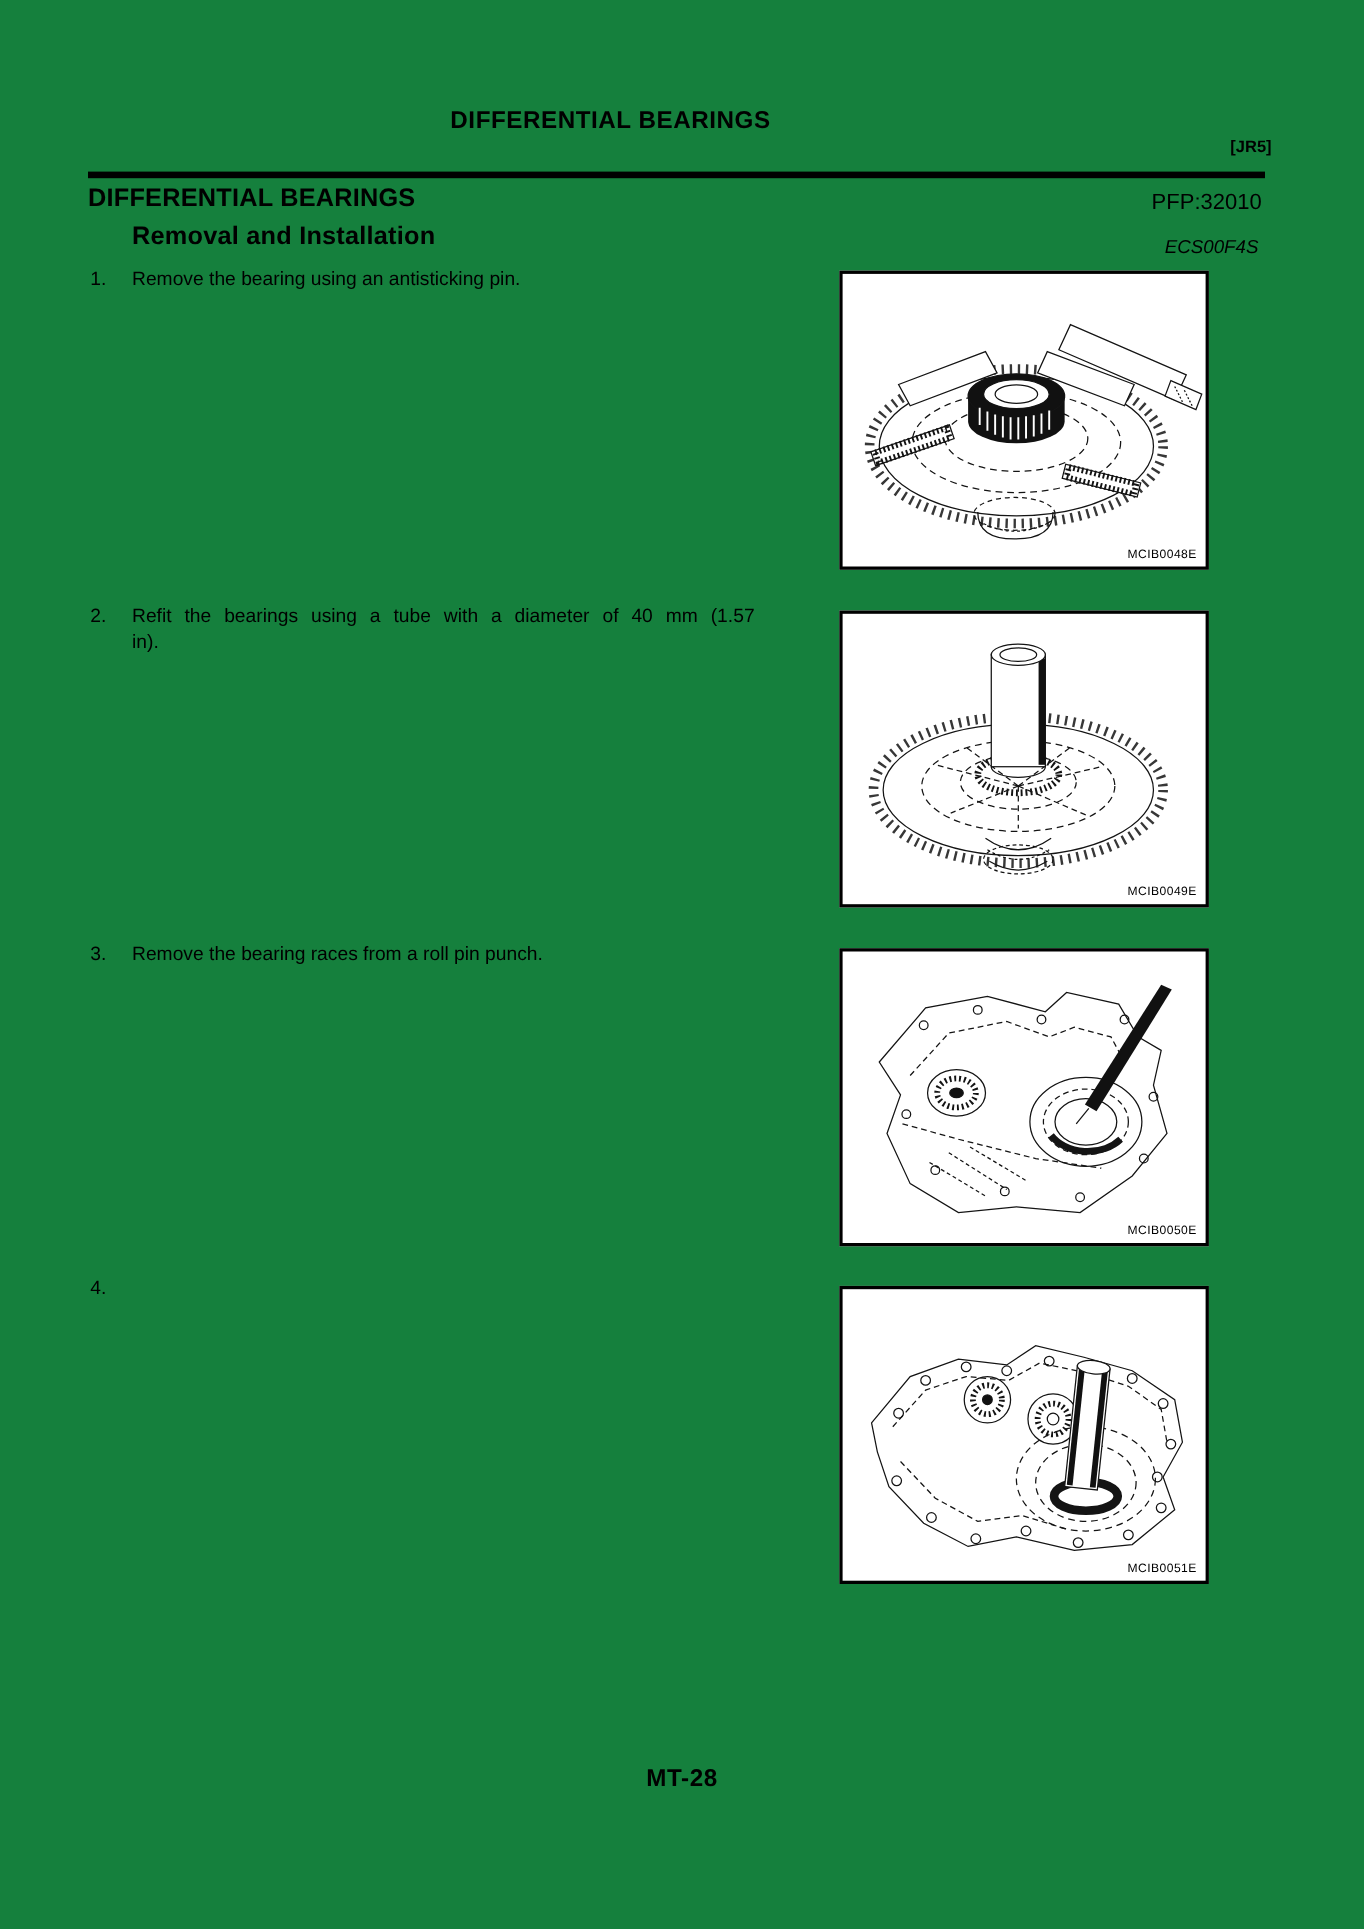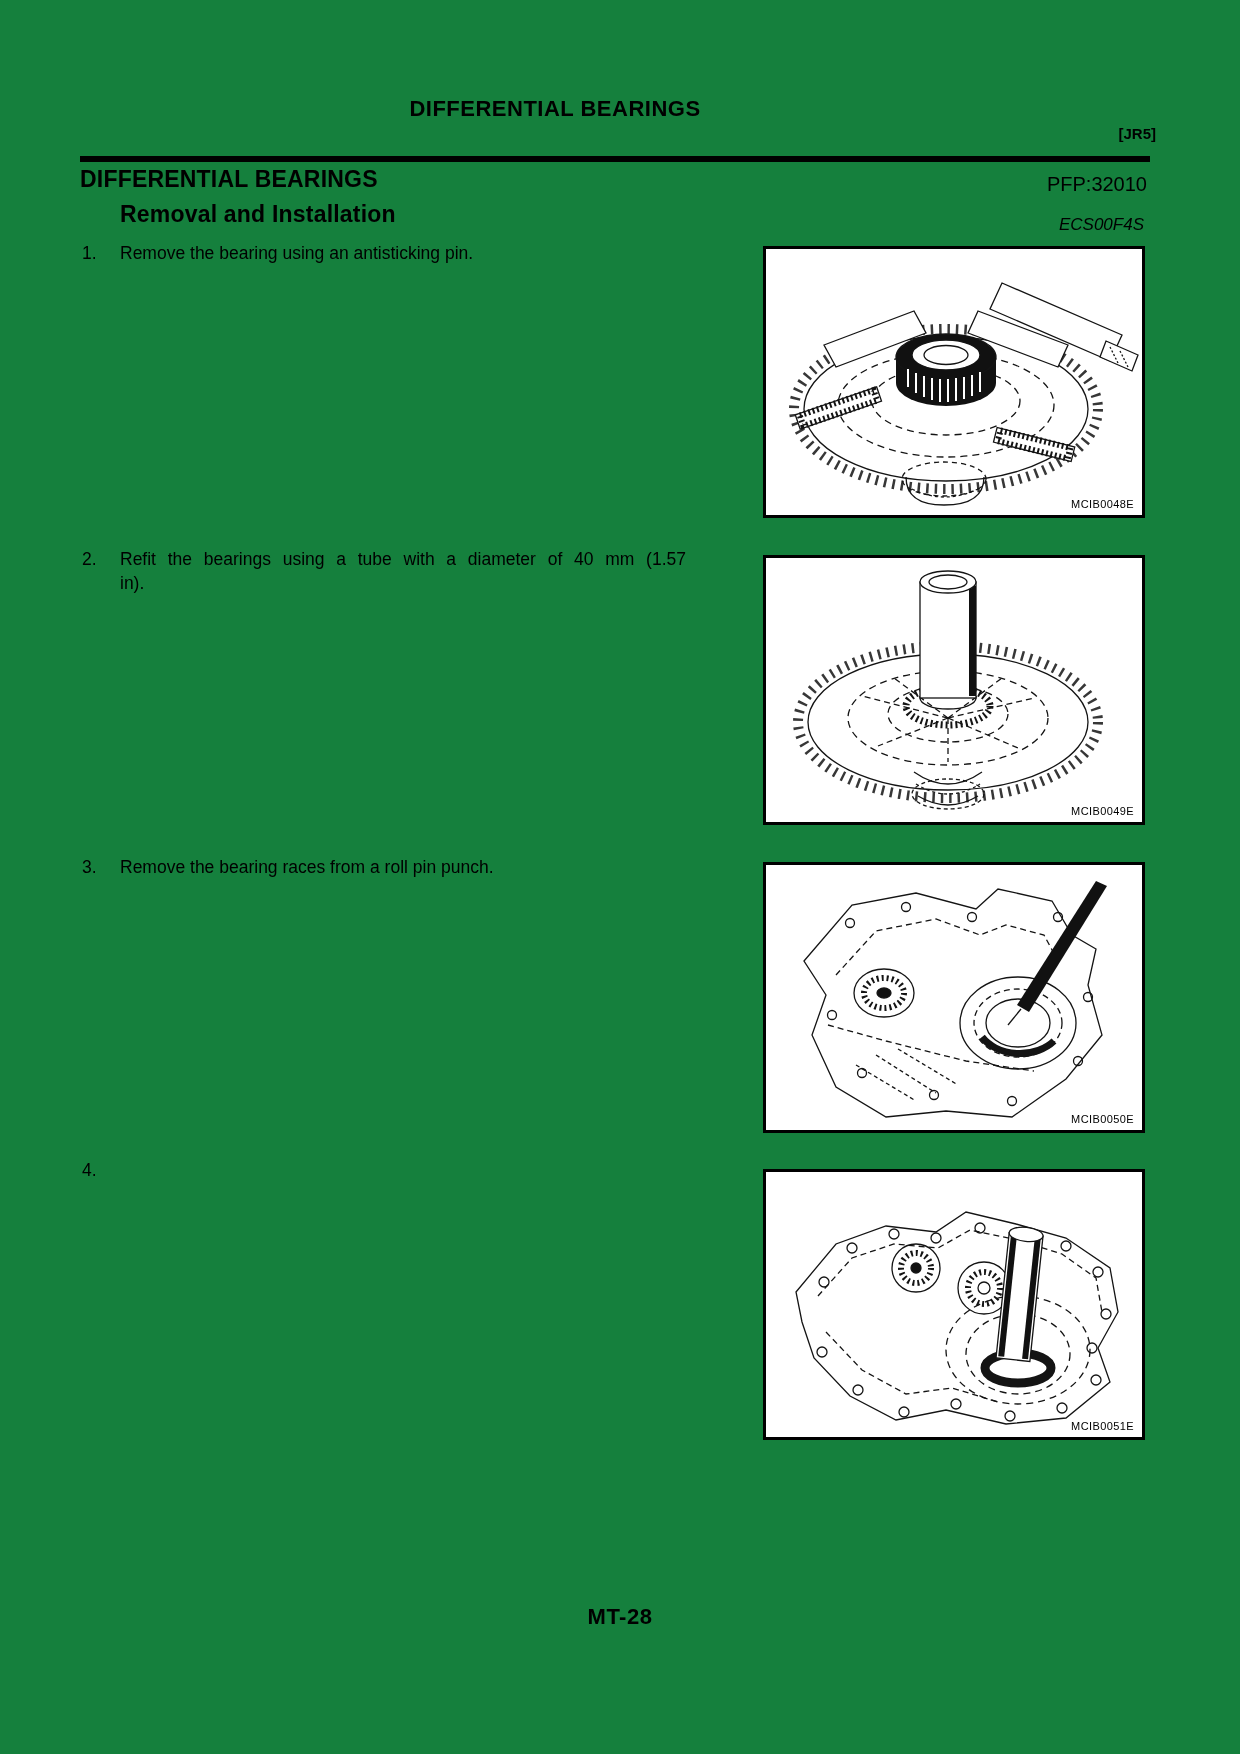--- a/index.html
+++ b/index.html
@@ -57,21 +57,21 @@
   }
   .step-text {
     position: absolute;
     left: 120px; width: 566px;
     font-size: 17.5px; line-height: 24px;
   }
   .step-text .line { display: block; }
   .step-text .line-justify { text-align: justify; text-align-last: justify; }
   .figure-box {
     position: absolute;
-    left: 763px; width: 382px;
+    left: 763px; width: 336px;
     border: 3px solid #000;
     background: #fff;
   }
   .figure-box svg { display: block; width: 100%; height: 100%; }
   .figure-code {
     position: absolute;
     bottom: 5px; right: 8px;
     font-size: 11px; letter-spacing: 0.4px;
     background: #fff; padding-left: 3px;
   }

